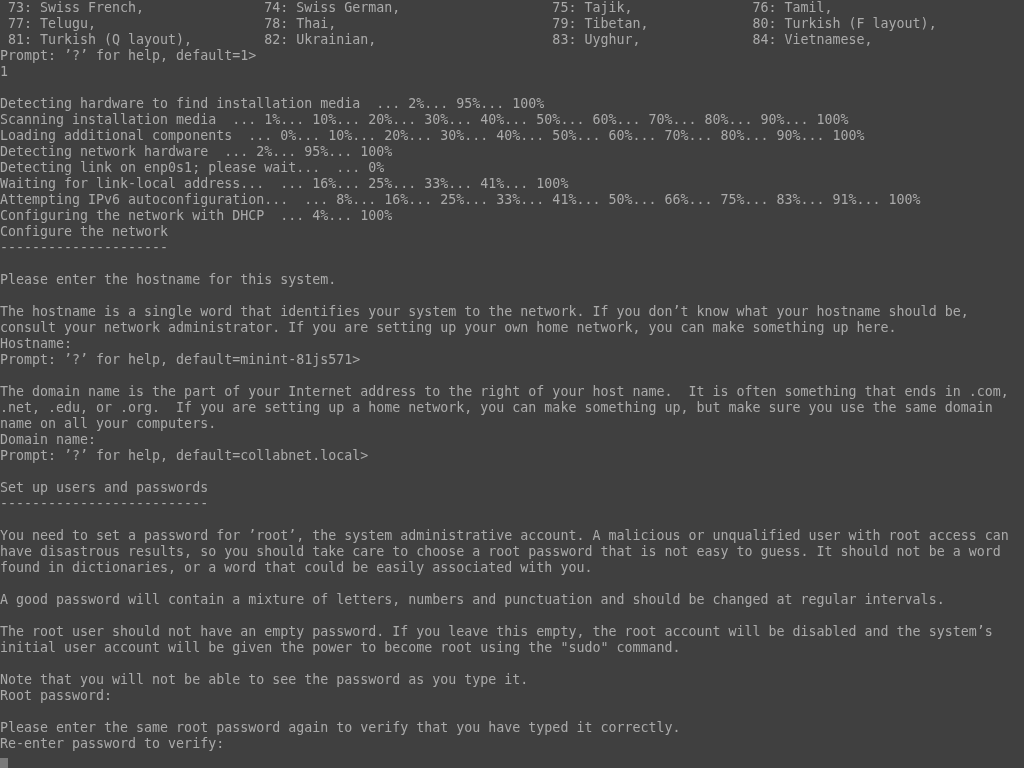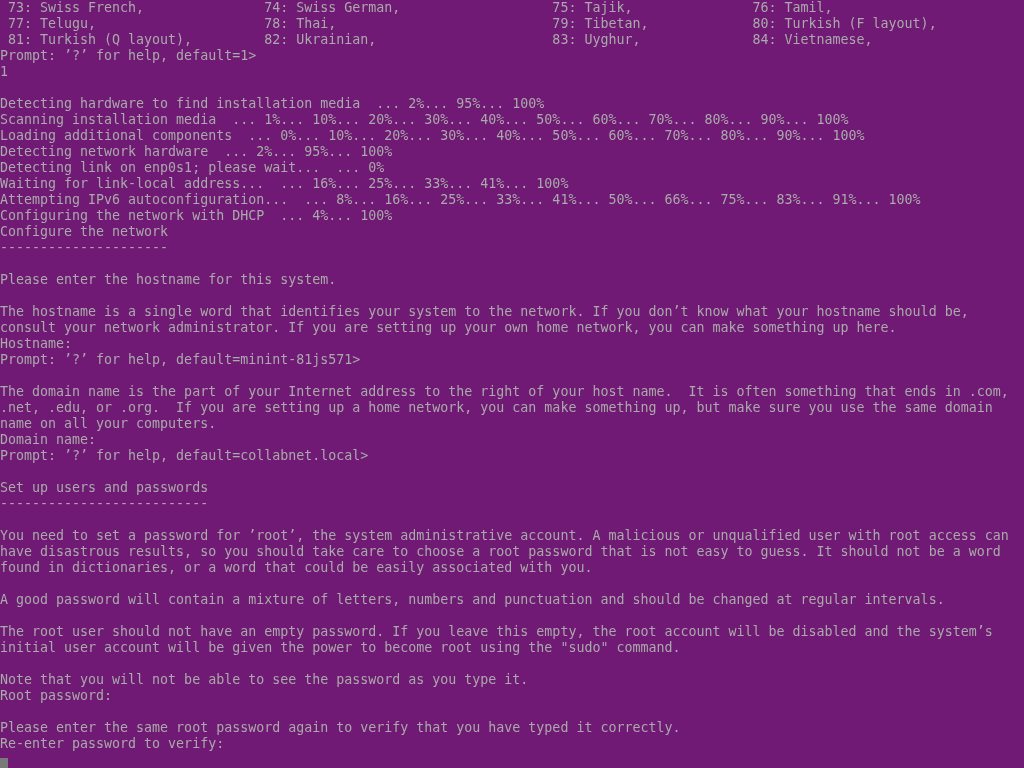--- a/index.html
+++ b/index.html
@@ -7,21 +7,21 @@
     padding: 0;
     width: 1024px;
     height: 768px;
     background: #000000;
     overflow: hidden;
   }
   .screen {
     position: relative;
     width: 1024px;
     height: 768px;
-    background: #701a75;
+    background: #404040;
   }
   .term {
     margin: 0;
     padding: 0;
     font-family: "DejaVu Sans Mono", monospace;
     font-size: 13.3px;
     line-height: 16px;
     color: #aaaaaa;
     white-space: pre;
   }

